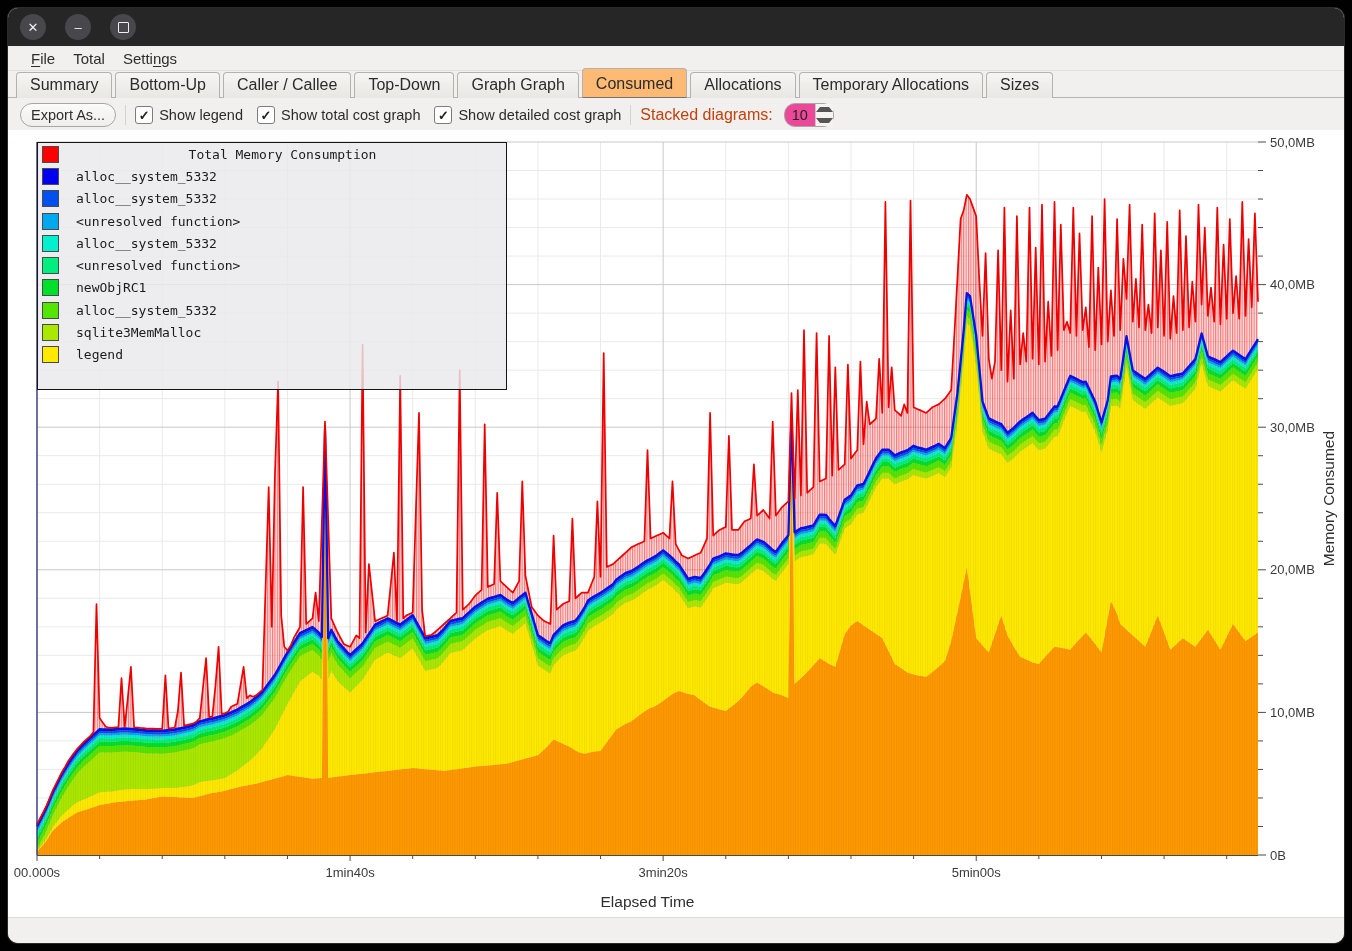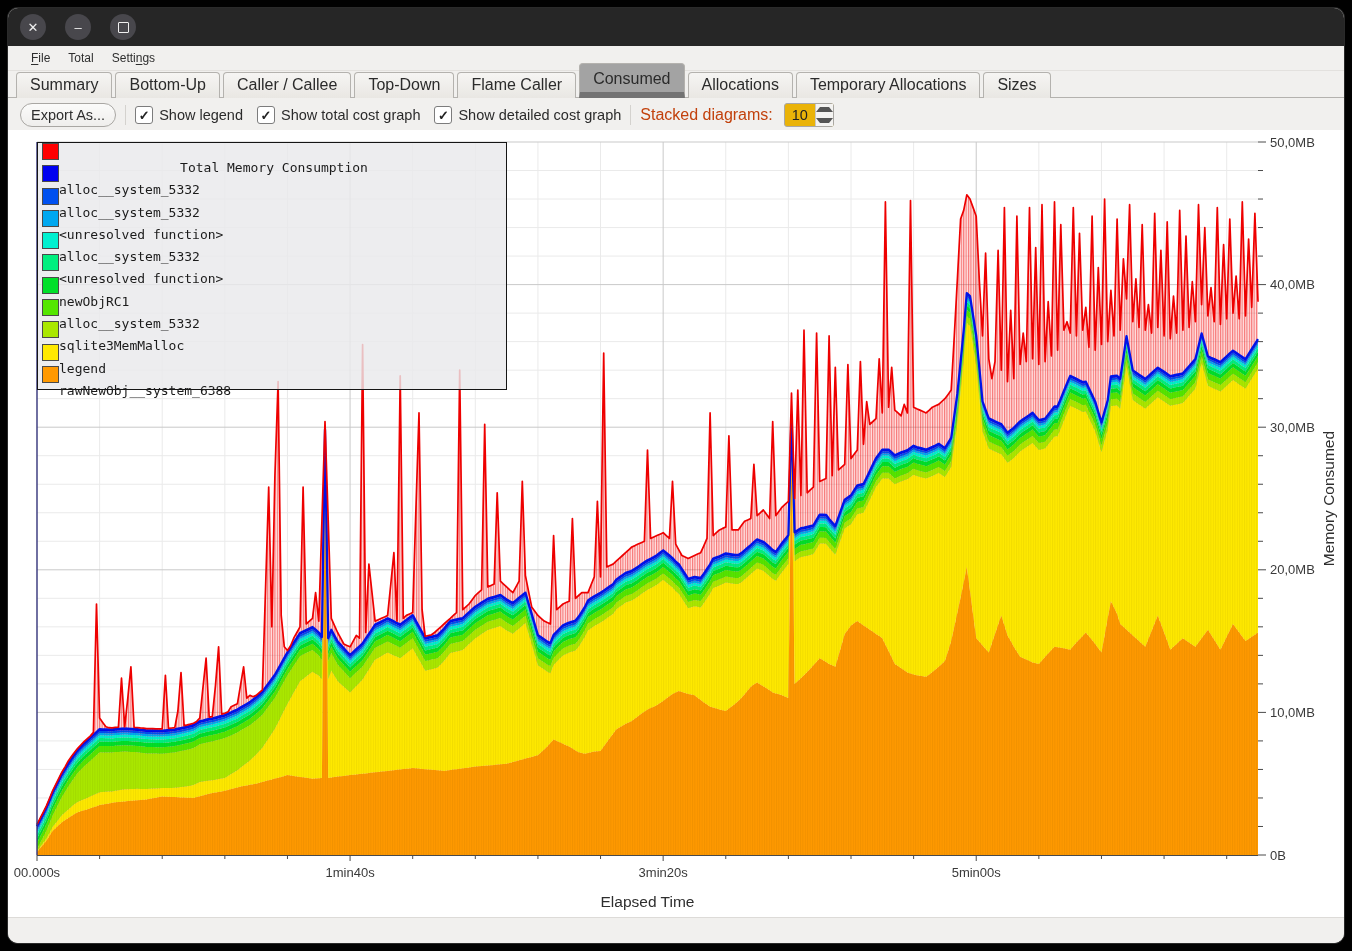--- a/index.html
+++ b/index.html
@@ -9,51 +9,51 @@
   
   .titlebar{position:relative;height:38px;background:#262626;display:flex;align-items:center;}
   .winbtns{position:absolute;left:12px;top:6px;display:flex;gap:19px;}
   .winbtn{width:26px;height:26px;border-radius:50%;background:#48474c;color:#efefef;
     display:flex;align-items:center;justify-content:center;font-size:13px;cursor:default;}
   .maxglyph{width:9px;height:9px;border:1.6px solid #efefef;border-radius:1px;}
   .title{flex:1;text-align:center;color:#ffffff;font-weight:bold;font-size:14px;letter-spacing:.1px;}
   
   .menubar{height:24px;background:#f1f0ee;display:flex;align-items:center;padding-left:14px;
     border-bottom:1px solid #e3e1de;}
-  .menuitem{font-size:12px;color:#2e2e2e;padding:1px 9px;border-radius:3px;}
+  .menuitem{font-size:15px;color:#2e2e2e;padding:1px 9px;border-radius:3px;}
   .menuitem u{text-decoration:underline;text-underline-offset:2px;}
   
   .tabbar{display:flex;align-items:flex-end;padding:3px 0 0 8px;border-bottom:1px solid #b4b2ae;
     background:#f1f0ee;height:27px;box-sizing:border-box;}
   .tab{font-size:16px;color:#2b2b2b;padding:3px 13px 4px;border:1px solid #b4b2ae;border-bottom:none;
     border-radius:4px 4px 0 0;background:linear-gradient(#f6f5f3,#e9e7e3);margin-right:3px;
     position:relative;margin-bottom:-1px;white-space:nowrap;}
-  .tab.active{background:#a3a3a3;padding-top:6px;z-index:2;
-    border-bottom:6px solid #737373;}
+  .tab.active{background:#fdba74;padding-top:6px;z-index:2;
+    border-bottom:1px solid #737373;}
   
   .toolbar{height:34px;background:#f1f0ee;display:flex;align-items:center;padding:0 12px;gap:9px;}
   .btn{font-size:14.5px;color:#2e2e2e;background:linear-gradient(#fbfbfa,#efeeec);
     border:1px solid #a9a7a3;border-radius:12px;padding:3px 10px;}
   .tsep{width:1px;height:20px;background:#d4d2ce;}
   .check{display:flex;align-items:center;gap:6px;font-size:14.5px;color:#2b2b2b;}
   .box{width:16px;height:16px;background:#fff;border:1px solid #7c7c7c;border-radius:3px;
     display:flex;align-items:center;justify-content:center;font-size:13px;font-weight:bold;color:#222;line-height:1;}
-  .spin{display:flex;border:1px solid #a9a7a3;border-radius:3px;background:#eab308;height:24px;box-sizing:border-box;}
+  .spin{display:flex;border:1px solid #a9a7a3;border-radius:11px;background:#ec4899;height:24px;box-sizing:border-box;}
   .spinval{width:30px;display:flex;align-items:center;justify-content:center;font-size:14.5px;color:#222;}
   .spinbtns{width:17px;border-left:1px solid #c9c7c3;display:flex;flex-direction:column;background:#f4f3f1;}
   .spinbtns div{flex:1;display:flex;align-items:center;justify-content:center;}
   .arr-up{width:0;height:0;border-left:4px solid transparent;border-right:4px solid transparent;border-bottom:5px solid #555;}
   .arr-dn{width:0;height:0;border-left:4px solid transparent;border-right:4px solid transparent;border-top:5px solid #555;}
   .stlabel{font-size:16px;color:#c2410c;margin-right:2px;}
   
   .chart{position:absolute;left:0;top:122px;width:1336px;height:788px;background:#ffffff;}
   .legend{position:absolute;left:29px;top:12px;width:470px;height:248px;
     background:rgba(233,233,235,0.82);border:1.4px solid #151515;box-sizing:border-box;z-index:2;
     font-family:"DejaVu Sans Mono",monospace;font-size:13px;color:#1b1b1b;}
-  .lrow{display:flex;height:22.3px;padding-left:4px;flex-direction:column;}
+  .lrow{display:flex;align-items:center;height:22.3px;padding-left:4px;}
   .lsw{width:17px;height:17px;border:1px solid #4a4a4a;box-sizing:border-box;flex:0 0 auto;}
   .llabel{margin-left:17px;white-space:nowrap;}
   .ltitle{flex:1;text-align:center;margin-left:0;}
   .bottomstrip{position:absolute;left:0;bottom:0;width:1336px;height:25px;background:#f1f0ee;
     border-top:1px solid #dddbd8;}
 </style>
 </head>
 <body>
 
 <div class="window">
@@ -72,21 +72,21 @@
       <div class="menuitem"><span></span><u>F</u><span>ile</span></div>
       <div class="menuitem"><span>Total</span><u></u><span></span></div>
       <div class="menuitem"><span>Setti</span><u>n</u><span>gs</span></div>
     </div>
 
   <div class="tabbar" id="tabbar">
       <div class="tab">Summary</div>
       <div class="tab">Bottom-Up</div>
       <div class="tab">Caller / Callee</div>
       <div class="tab">Top-Down</div>
-      <div class="tab">Flame Caller</div>
+      <div class="tab">Graph Graph</div>
       <div class="tab active">Consumed</div>
       <div class="tab">Allocations</div>
       <div class="tab">Temporary Allocations</div>
       <div class="tab">Sizes</div>
     </div>
 
   <div class="toolbar">
     <button class="btn">Export As...</button>
     <div class="tsep"></div>
     <span id="checks" style="display:flex;align-items:center;gap:14px;">
@@ -282,21 +282,17 @@
           <div class="llabel">alloc__system_5332</div>
         </div>
         <div class="lrow">
           <div class="lsw" style="background: rgb(170, 232, 0);"></div>
           <div class="llabel">sqlite3MemMalloc</div>
         </div>
         <div class="lrow">
           <div class="lsw" style="background: rgb(255, 233, 0);"></div>
           <div class="llabel">legend</div>
         </div>
-        <div class="lrow">
-          <div class="lsw" style="background: rgb(255, 153, 0);"></div>
-          <div class="llabel">rawNewObj__system_6388</div>
-        </div>
       </div>
   </div>
 
   <div class="bottomstrip"></div>
 </div>
 
 </body></html>

